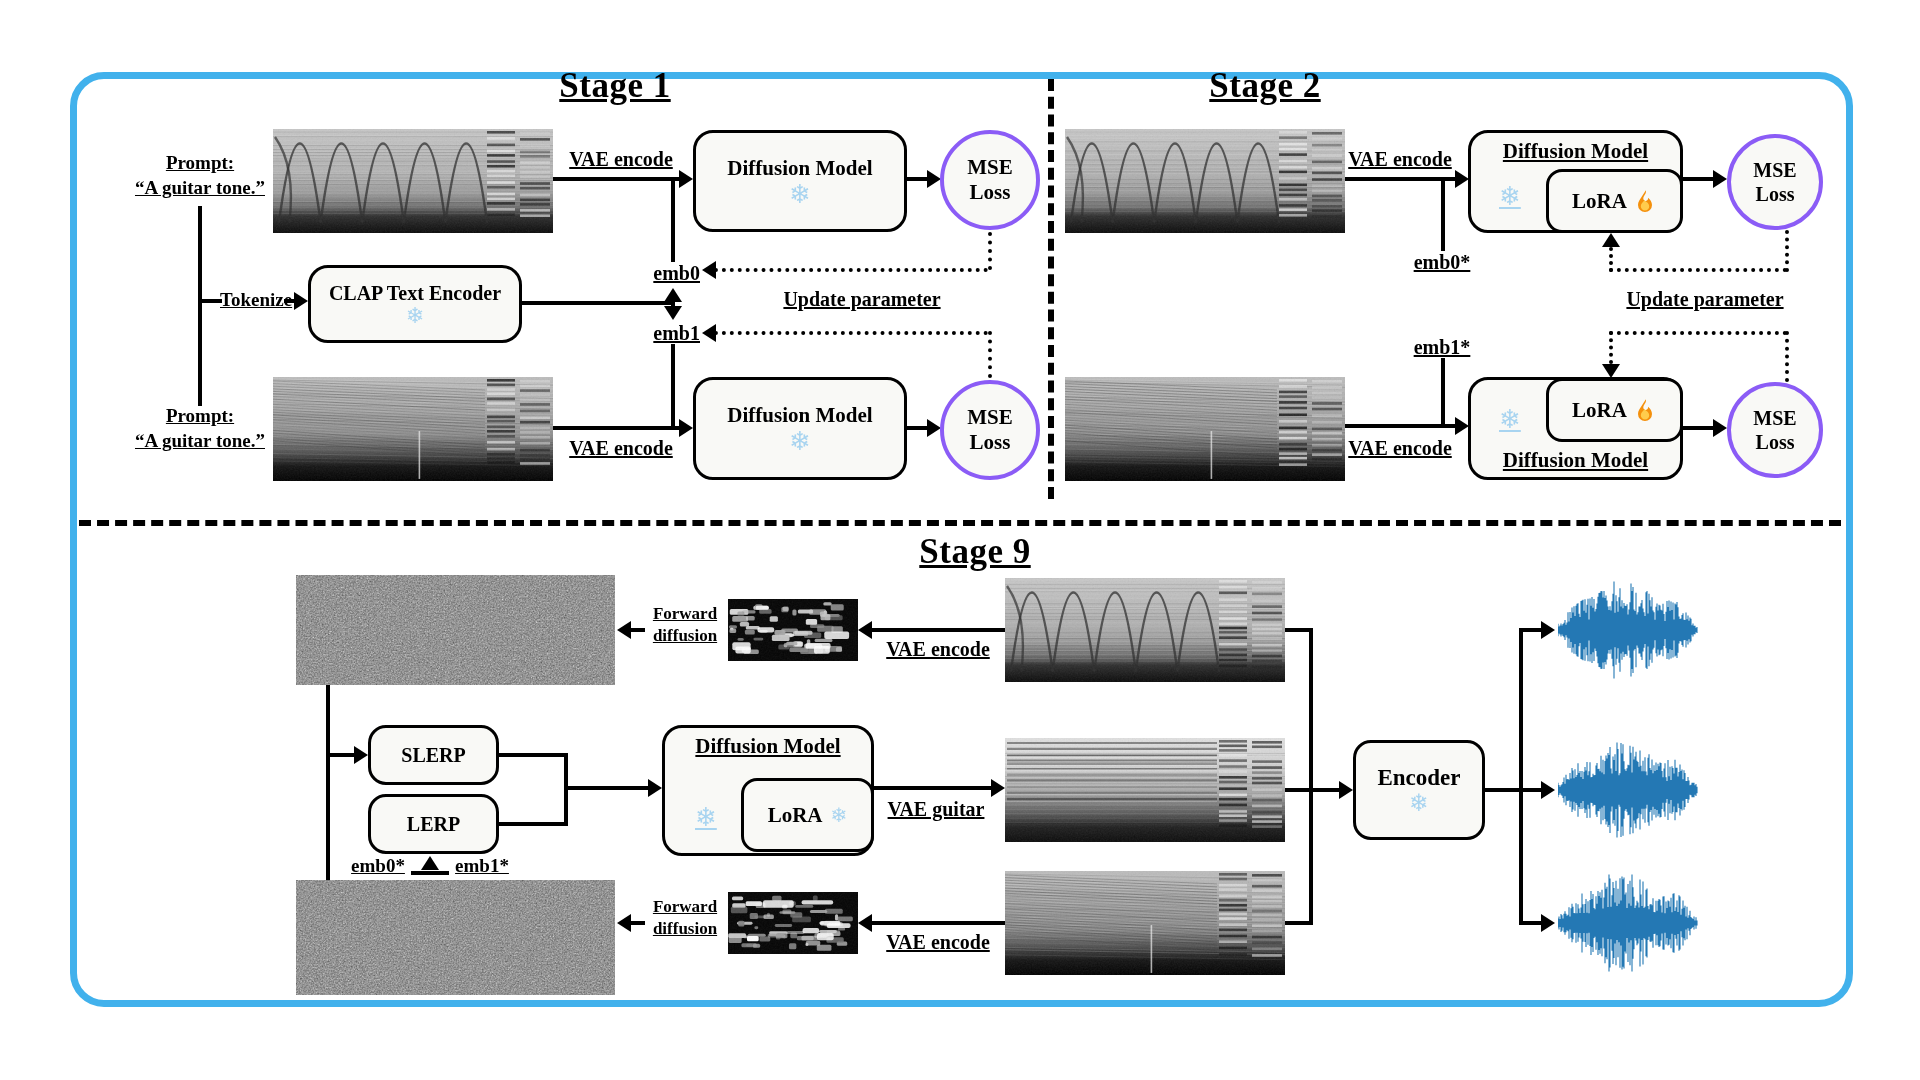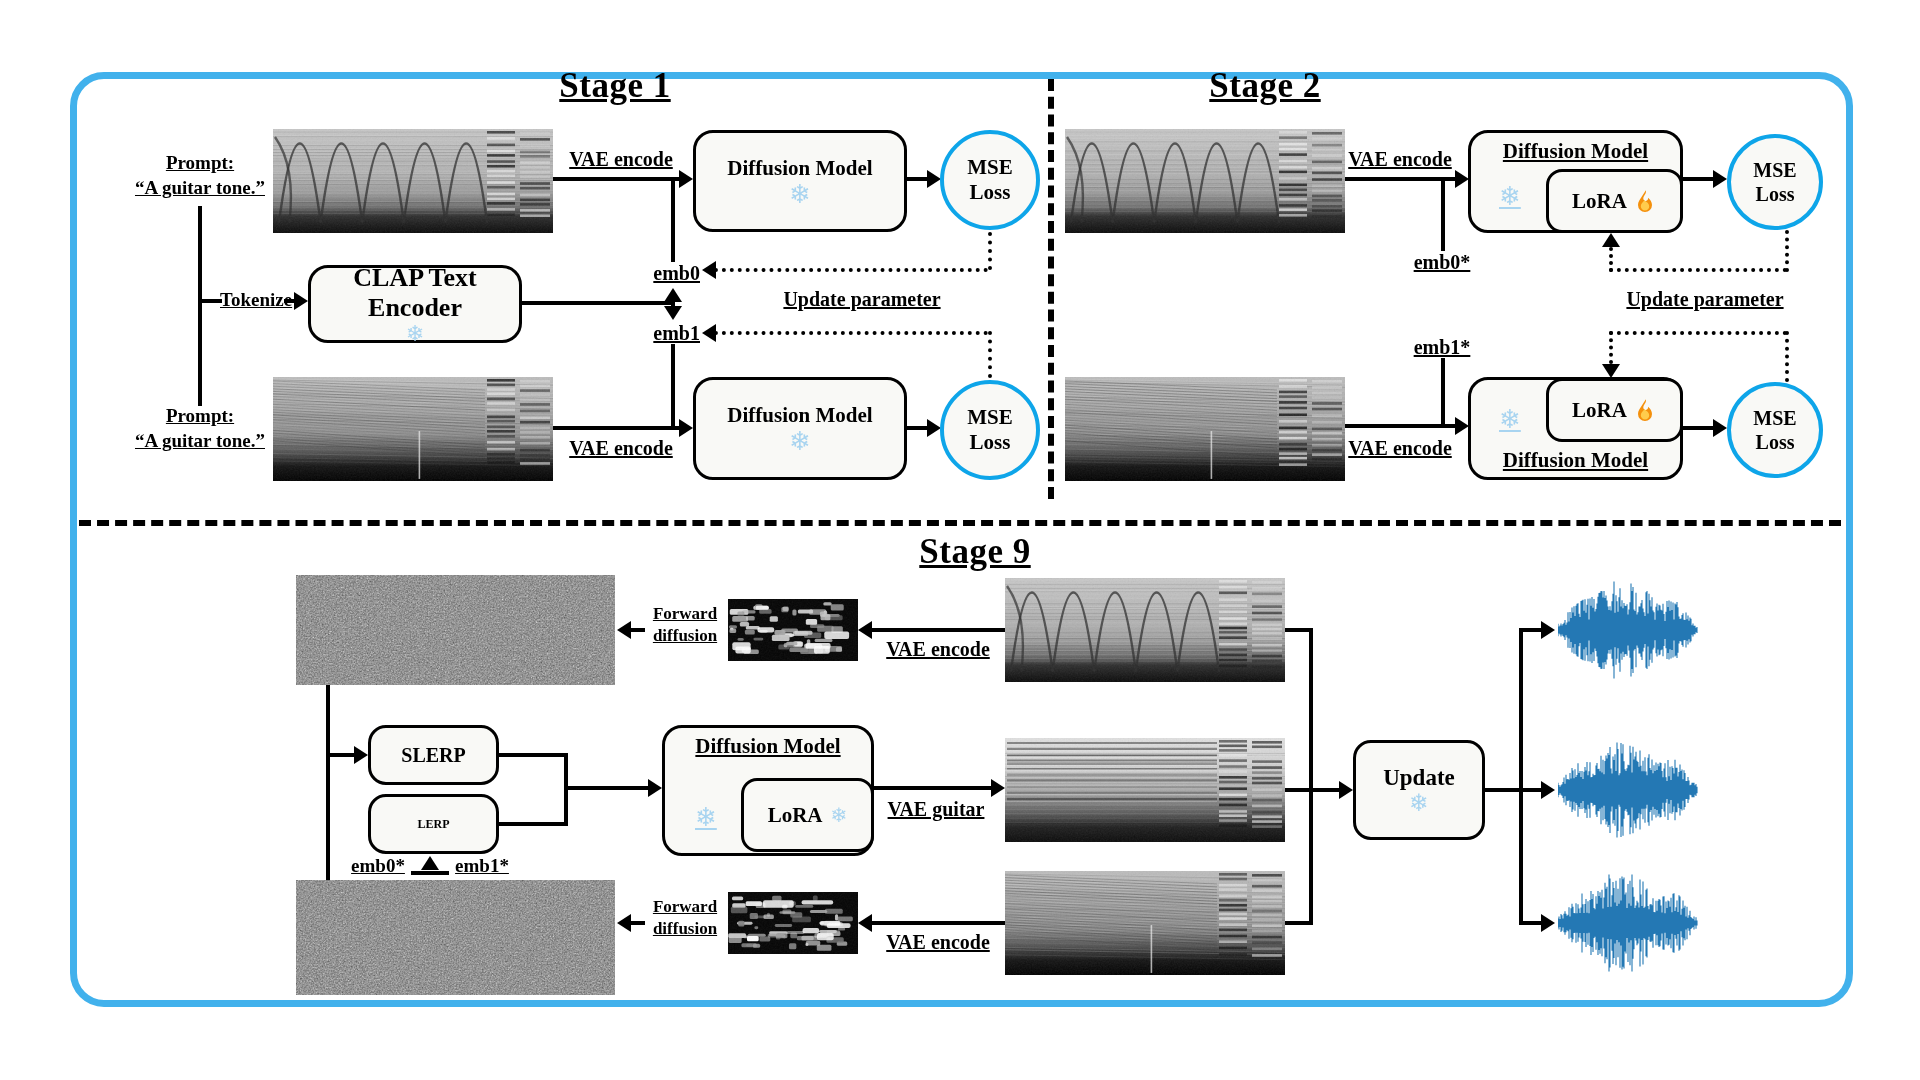--- a/index.html
+++ b/index.html
@@ -14,21 +14,21 @@
   .dashv{position:absolute;width:0;border-left:6px dashed #000;}
   .dashh{position:absolute;height:0;border-top:6px dashed #000;}
   .ah{position:absolute;width:0;height:0;}
   .ah.r{border-left:14px solid #000;border-top:9px solid transparent;border-bottom:9px solid transparent;}
   .ah.l{border-right:14px solid #000;border-top:9px solid transparent;border-bottom:9px solid transparent;}
   .ah.u{border-bottom:14px solid #000;border-left:9px solid transparent;border-right:9px solid transparent;}
   .ah.d{border-top:14px solid #000;border-left:9px solid transparent;border-right:9px solid transparent;}
   .box{position:absolute;background:#f9f9f6;border:3px solid #000;border-radius:20px;box-sizing:border-box;}
   .flexc{display:flex;flex-direction:column;align-items:center;justify-content:center;}
   .snow{font-family:"DejaVu Sans",sans-serif;font-weight:normal;line-height:1;}
-  .circle{position:absolute;background:#f9f9f6;border:4px solid #0ea5e9;border-radius:50%;box-sizing:border-box;display:flex;flex-direction:column;align-items:center;justify-content:center;font-weight:bold;font-size:21px;line-height:1.2;}
+  .circle{position:absolute;background:#f9f9f6;border:4px solid #8b5cf6;border-radius:50%;box-sizing:border-box;display:flex;flex-direction:column;align-items:center;justify-content:center;font-weight:bold;font-size:21px;line-height:1.2;}
   svg.gfx{position:absolute;display:block;}
 </style>
 </head>
 <body>
 
 <svg width="0" height="0" style="position:absolute">
   <defs>
     <filter id="fnoise" x="0" y="0" width="100%" height="100%">
       <feTurbulence type="fractalNoise" baseFrequency="0.65" numOctaves="2" stitchTiles="stitch" result="t"></feTurbulence>
       <feColorMatrix in="t" type="saturate" values="0"></feColorMatrix>
@@ -147,21 +147,21 @@
     <rect x="0" y="0" width="280" height="104" filter="url(#fnoise)" opacity="0.1"></rect>
   </svg>
 
 <div class="vline" style="left:198px;top:206px;height:200px;"></div>
 <div class="hline" style="left:198px;top:299px;width:24px;"></div>
 <div class="abs lbl" style="left:220px;top:289px;width:66px;font-size:19px;">Tokenize</div>
 <div class="hline" style="left:284px;top:299px;width:12px;"></div>
 <div class="ah r" style="left:294px;top:292px;"></div>
 
 <div class="box flexc" style="left:308px;top:265px;width:214px;height:78px;">
-  <div class="lbl" style="font-size:26px;">CLAP Text Encoder</div>
+  <div class="lbl" style="font-size:20px;">CLAP Text Encoder</div>
   <div class="snow" style="font-size:22px;color:#a8d4f0;">❄</div>
 </div>
 <div class="hline" style="left:522px;top:301px;width:151px;"></div>
 
 <svg class="gfx" width="280" height="104" style="left:273px;top:377px;">
     <defs>
       <linearGradient id="g21" x1="0" y1="0" x2="0" y2="1">
         <stop offset="0" stop-color="#bdbdbd"></stop>
         <stop offset="0.3" stop-color="#a8a8a8"></stop>
         <stop offset="0.55" stop-color="#8f8f8f"></stop>
@@ -754,21 +754,21 @@
     <rect x="0" y="0" width="280" height="104" filter="url(#fnoise)" opacity="0.1"></rect>
   </svg>
 
 <div class="vline" style="left:326px;top:685px;height:195px;"></div>
 <div class="hline" style="left:326px;top:753px;width:28px;"></div>
 <div class="ah r" style="left:354px;top:746px;"></div>
 <div class="box flexc" style="left:368px;top:725px;width:131px;height:60px;border-radius:18px;">
   <div class="lbl" style="font-size:20px;">SLERP</div>
 </div>
 <div class="box flexc" style="left:368px;top:794px;width:131px;height:60px;border-radius:18px;">
-  <div class="lbl" style="font-size:12px;text-align:center;">LERP</div>
+  <div class="lbl" style="font-size:20px;text-align:center;">LERP</div>
 </div>
 <div class="hline" style="left:499px;top:753px;width:69px;"></div>
 <div class="hline" style="left:499px;top:822px;width:69px;"></div>
 <div class="vline" style="left:564px;top:753px;height:73px;"></div>
 <div class="hline" style="left:564px;top:786px;width:84px;"></div>
 <div class="ah r" style="left:648px;top:779px;"></div>
 
 <div class="abs lbl" style="left:345px;top:855px;width:66px;font-size:19px;">emb0*</div>
 <div class="hline" style="left:411px;top:871px;width:38px;"></div>
 <div class="ah u" style="left:421px;top:856px;"></div>
@@ -1082,21 +1082,21 @@
     <rect x="0" y="0" width="280" height="104" filter="url(#fnoise)" opacity="0.1"></rect>
   </svg>
 
 <div class="hline" style="left:1285px;top:628px;width:28px;"></div>
 <div class="hline" style="left:1285px;top:921px;width:28px;"></div>
 <div class="vline" style="left:1309px;top:628px;height:297px;"></div>
 <div class="hline" style="left:1285px;top:788px;width:54px;"></div>
 <div class="ah r" style="left:1339px;top:781px;"></div>
 
 <div class="box flexc" style="left:1353px;top:740px;width:132px;height:100px;border-radius:18px;">
-  <div class="lbl" style="font-size:23px;">Update</div>
+  <div class="lbl" style="font-size:23px;">Encoder</div>
   <div class="snow" style="font-size:24px;color:#a8d4f0;">❄</div>
 </div>
 
 <div class="hline" style="left:1485px;top:788px;width:38px;"></div>
 <div class="vline" style="left:1519px;top:628px;height:297px;"></div>
 <div class="hline" style="left:1523px;top:628px;width:18px;"></div>
 <div class="ah r" style="left:1541px;top:621px;"></div>
 <div class="hline" style="left:1523px;top:788px;width:18px;"></div>
 <div class="ah r" style="left:1541px;top:781px;"></div>
 <div class="hline" style="left:1523px;top:921px;width:18px;"></div>

